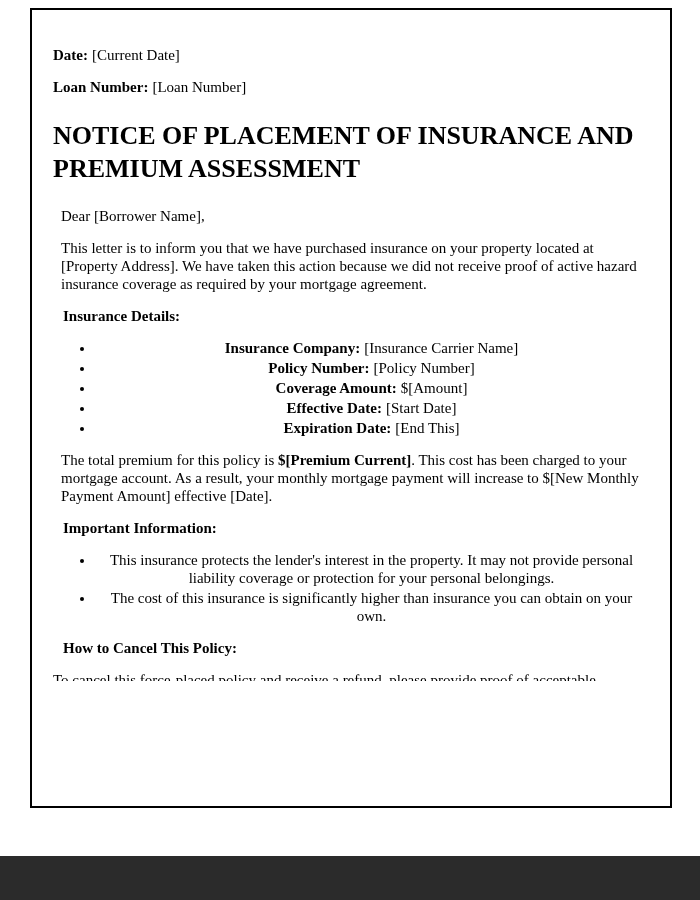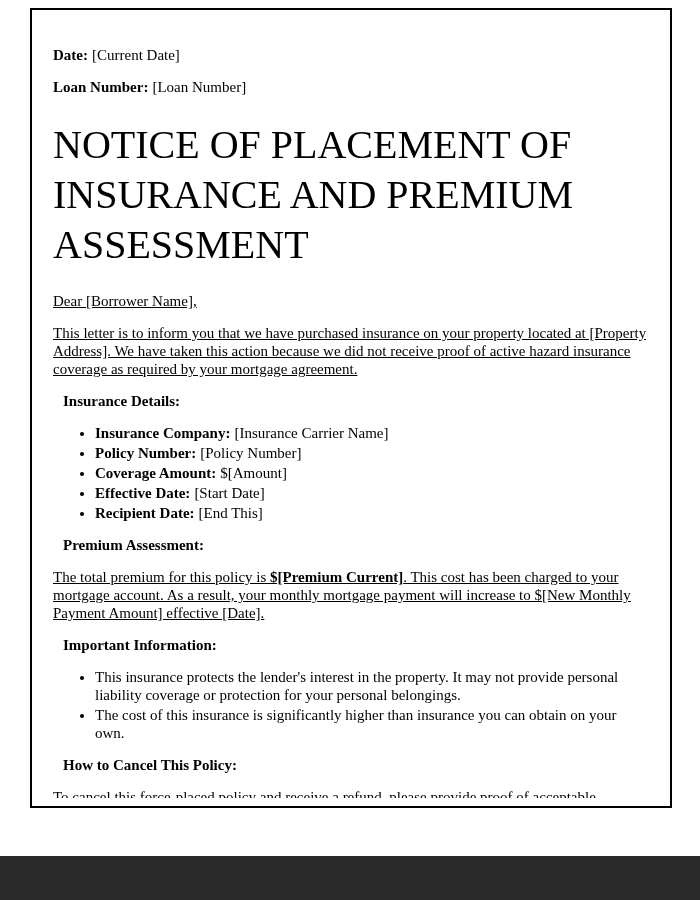--- a/index.html
+++ b/index.html
@@ -23,33 +23,34 @@
     font-size: 15px;
     line-height: 1.2;
   }
 
   .line { white-space: nowrap; }
   .mb { margin-bottom: 14px; }
   .v { margin-left: 4px; }
   strong { font-weight: bold; }
 
   h1.title {
-    font-size: 40px;
-    font-weight: normal;
+    font-size: 26px;
+    font-weight: bold;
     line-height: 1.25;
     margin: 24px 0 22px 0;
   }
 
   p.heading { font-weight: bold; margin: 14px 10px; }
-  p.para { margin: 14px 0; text-decoration: underline; }
+  p.para { margin: 14px 8px; }
 
   ul.bullets {
     margin: 14px 0;
     padding-left: 42px;
     list-style: disc outside;
+    text-align: center;
   }
   ul.bullets li { margin-bottom: 2px; }
 
   .clipped {
     margin-top: 14px;
     height: 10px;
     overflow: hidden;
   }
 
   .bottom-band {
@@ -91,25 +92,24 @@
       <li>
         <strong>Policy Number:</strong><span class="v">[Policy Number]</span>
       </li>
       <li>
         <strong>Coverage Amount:</strong><span class="v">$[Amount]</span>
       </li>
       <li>
         <strong>Effective Date:</strong><span class="v">[Start Date]</span>
       </li>
       <li>
-        <strong>Recipient Date:</strong><span class="v">[End This]</span>
+        <strong>Expiration Date:</strong><span class="v">[End This]</span>
       </li>
     </ul>
 
-    <p class="heading">Premium Assessment:</p>
 
     <p class="para"><span>The total premium for this policy is </span><strong>$[Premium Current]</strong><span>. This cost has been charged to your mortgage account. As a result, your monthly mortgage payment will increase to $[New Monthly Payment Amount] effective [Date].</span></p>
 
     <p class="heading">Important Information:</p>
 
     <ul class="bullets">
       <li>This insurance protects the lender's interest in the property. It may not provide personal liability coverage or protection for your personal belongings.</li>
       <li>The cost of this insurance is significantly higher than insurance you can obtain on your own.</li>
     </ul>
 

